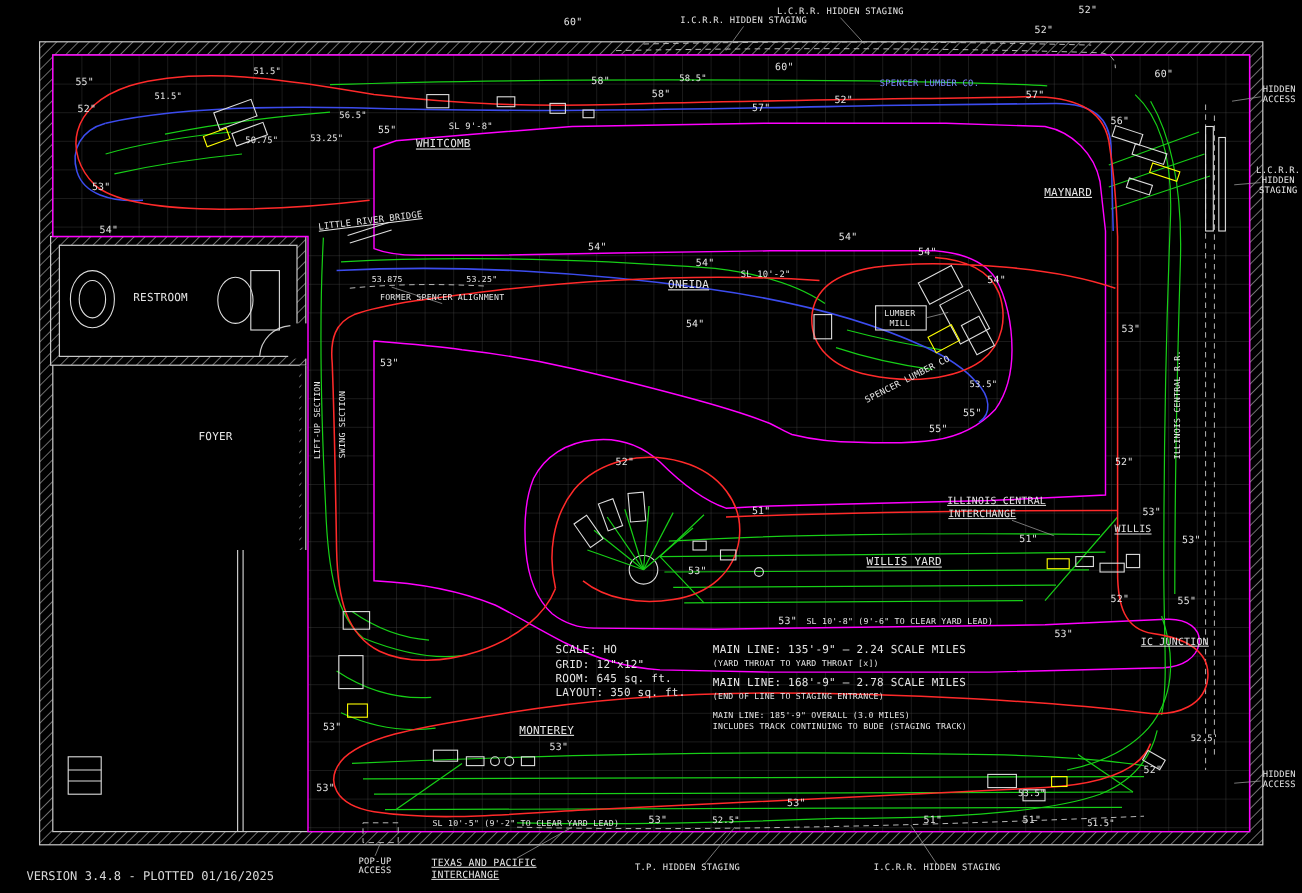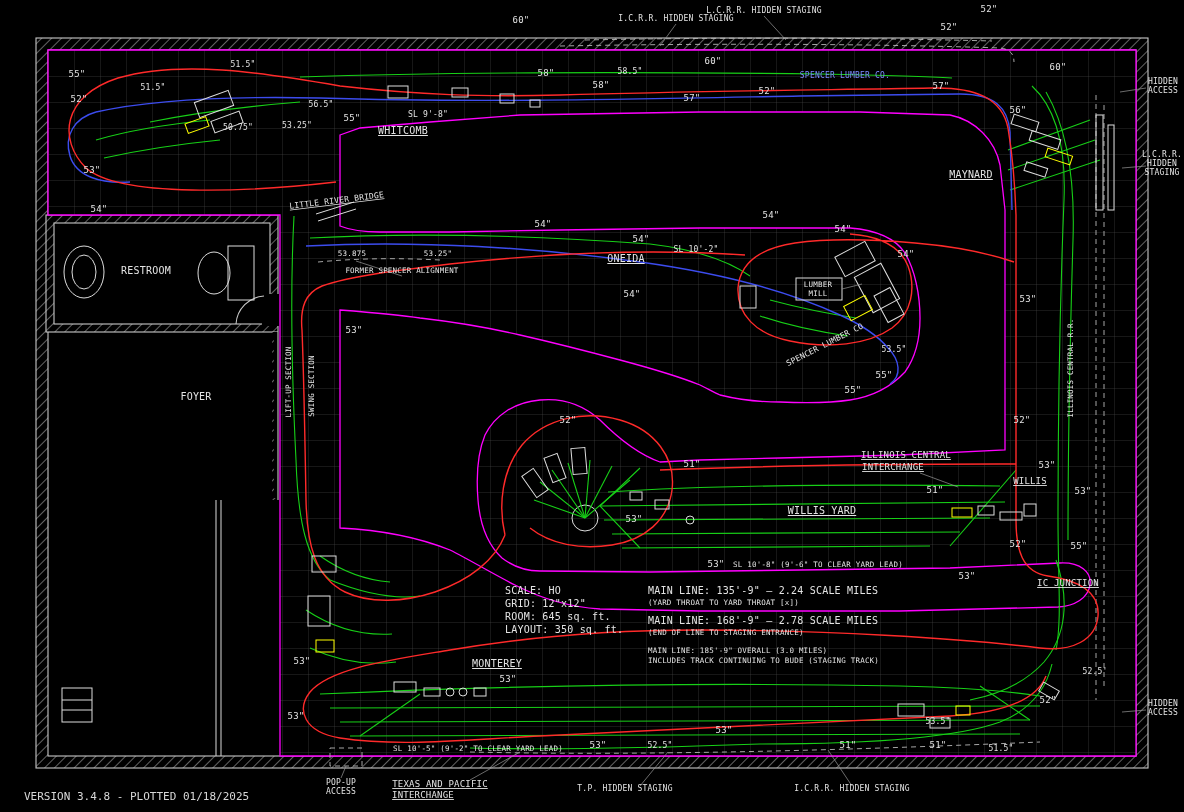--- a/index.html
+++ b/index.html
@@ -355,14 +355,14 @@
         <text x="1163" y="715" text-anchor="middle" font-size="8" fill="#e4e4e4">ACCESS</text>
         <text x="341" y="785" text-anchor="middle" font-size="8" fill="#e4e4e4">POP-UP</text>
         <text x="341" y="794" text-anchor="middle" font-size="8" fill="#e4e4e4">ACCESS</text>
         <text x="440" y="787" text-anchor="middle" font-size="9" fill="#e4e4e4" class="u">TEXAS AND PACIFIC</text>
         <text x="423" y="798" text-anchor="middle" font-size="9" fill="#e4e4e4" class="u">INTERCHANGE</text>
         <text x="625" y="791" text-anchor="middle" font-size="8" fill="#e4e4e4">T.P. HIDDEN STAGING</text>
         <text x="852" y="791" text-anchor="middle" font-size="8" fill="#e4e4e4">I.C.R.R. HIDDEN STAGING</text>
       </g>
 </svg>
 
-<div class="footer">VERSION 3.4.8 -  PLOTTED 01/18/2025</div>
+<div class="footer">VERSION 3.4.8 -  PLOTTED 01/16/2025</div>
 </div>
 
 </body></html>

